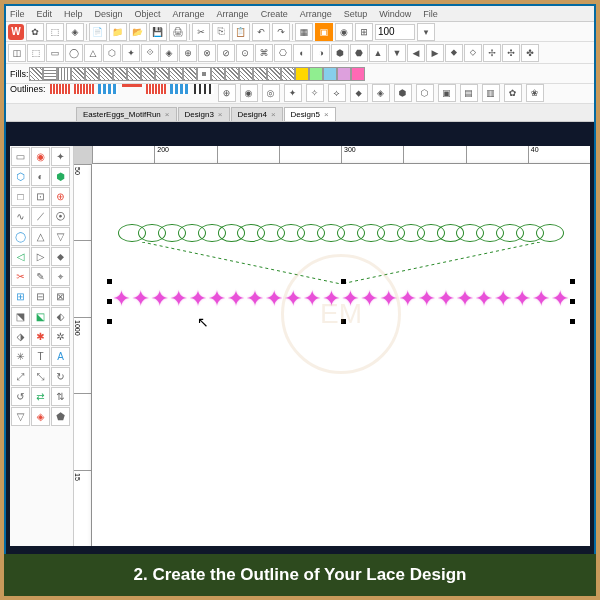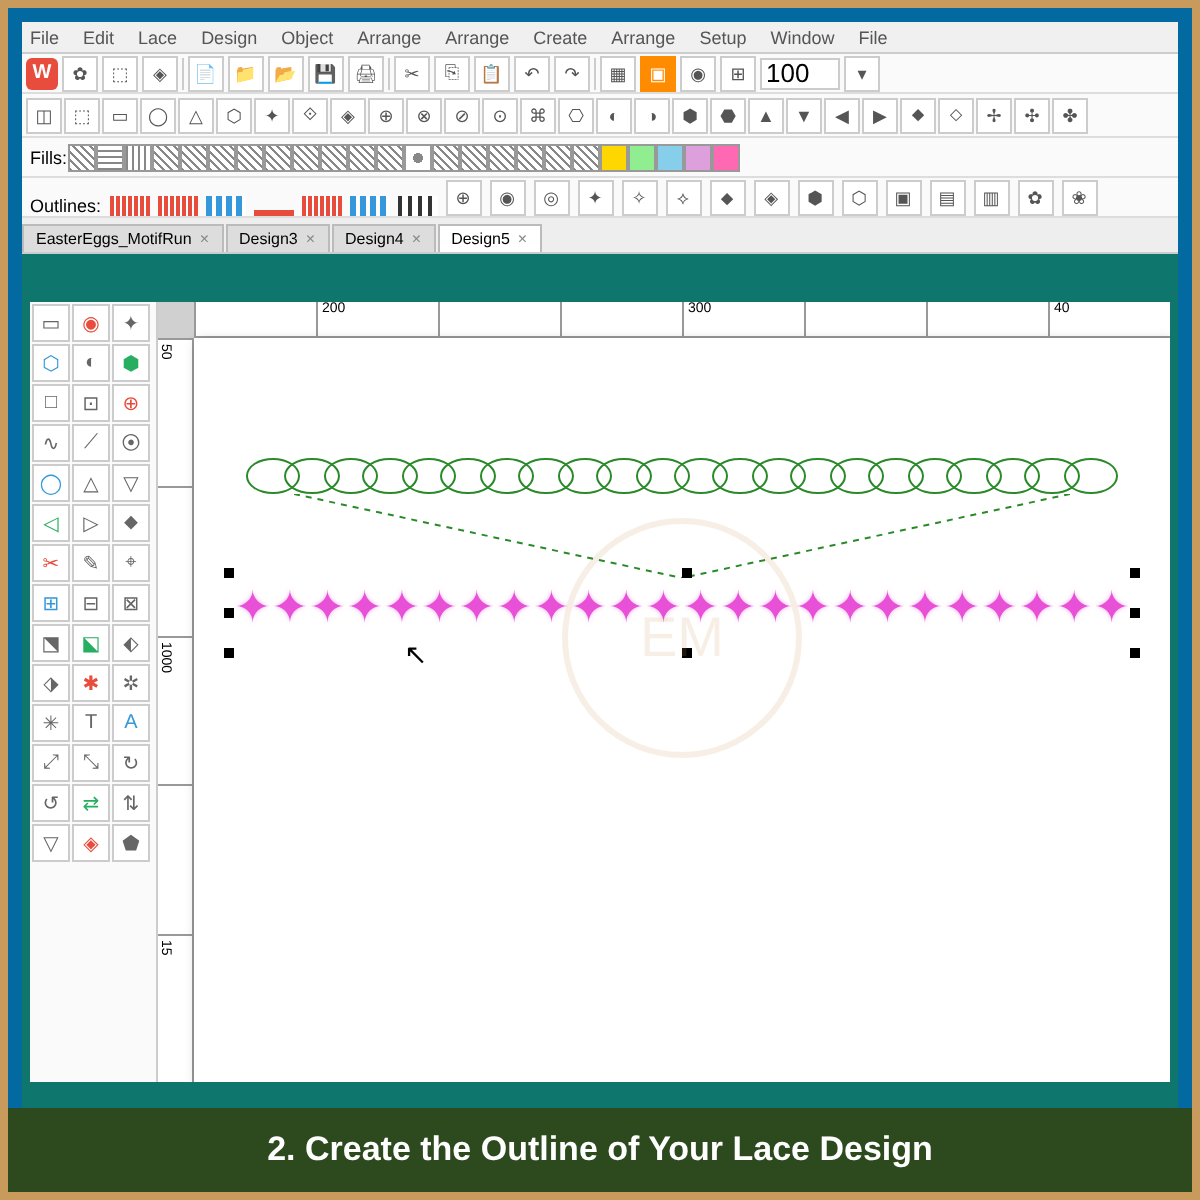--- a/index.html
+++ b/index.html
@@ -1,31 +1,31 @@
 <!DOCTYPE html>
 <html><head>
 <meta charset="utf-8">
 <style>
 *{box-sizing:border-box;margin:0;padding:0;font-family:Arial,sans-serif}
 body{width:600px;height:600px;overflow:hidden;background:#c89a5b;position:relative}
-.frame{position:absolute;top:4px;left:4px;right:4px;bottom:4px;border:7px solid #0369a1;background:#0f766e}
+.frame{position:absolute;top:4px;left:4px;right:4px;bottom:4px;border:2px solid #0369a1;background:#0f172a}
 .menubar{height:16px;background:#f0f0f0;border-bottom:1px solid #ccc;display:flex;align-items:center;padding:0 4px;font-size:9px;color:#555;gap:12px}
 .logo-row{height:20px;background:#fafafa;display:flex;align-items:center;gap:2px;padding:0 2px;border-bottom:1px solid #ddd}
 .logo{width:16px;height:16px;background:#e74c3c;border-radius:3px;color:#fff;font-size:10px;font-weight:bold;display:flex;align-items:center;justify-content:center}
 .tbar{height:22px;background:#fafafa;border-bottom:1px solid #ddd;display:flex;align-items:center;gap:1px;padding:0 2px;overflow:hidden}
 .tbtn{width:18px;height:18px;border:1px solid #ccc;background:#fff;font-size:9px;display:flex;align-items:center;justify-content:center;color:#555;cursor:pointer}
 .tbtn.o{background:#ff8c00;color:#fff;border-color:#ff8c00}
 .fills-row{height:20px;background:#fafafa;border-bottom:1px solid #ddd;display:flex;align-items:center;padding:0 4px;font-size:9px;gap:0}
 .fill-swatch{width:14px;height:14px;border:1px solid #999;background:repeating-linear-gradient(45deg,#888,#888 1px,#fff 1px,#fff 3px);cursor:pointer}
-.outlines-row{height:20px;background:#fafafa;border-bottom:1px solid #ddd;display:flex;align-items:flex-end;padding:0 4px;font-size:9px;gap:4px}
+.outlines-row{height:20px;background:#fafafa;border-bottom:1px solid #ddd;display:flex;align-items:flex-start;padding:0 4px;font-size:9px;gap:4px}
 .outline-swatch{width:20px;height:10px;cursor:pointer}
 .ol1{background:repeating-linear-gradient(90deg,#e74c3c,#e74c3c 2px,#fff 2px,#fff 3px)}
 .ol2{background:repeating-linear-gradient(90deg,#3498db,#3498db 3px,#fff 3px,#fff 5px)}
 .ol3{background:#e74c3c;height:3px}
-.tabs-row{height:18px;background:#eee;border-bottom:1px solid #ccc;display:flex;align-items:flex-end;font-size:8px}
+.tabs-row{height:18px;background:#eee;border-bottom:1px solid #ccc;display:flex;align-items:flex-end;padding-left:70px;font-size:8px}
 .tab{padding:2px 6px;background:#ddd;border:1px solid #bbb;border-bottom:none;margin-right:1px;cursor:pointer}
 .tab.active{background:#fff}
 .tab .x{margin-left:4px;color:#888;cursor:pointer}
 .workspace{position:absolute;top:140px;left:4px;right:4px;bottom:48px;display:flex;background:#d0d0d0}
 .left-tools{width:64px;background:#fafafa;border-right:1px solid #ccc;display:flex;flex-wrap:wrap;align-content:flex-start;gap:1px;padding:1px}
 .ltbtn{width:19px;height:19px;border:1px solid #ccc;background:#fff;font-size:10px;display:flex;align-items:center;justify-content:center;cursor:pointer;color:#666}
 .ltbtn.red{color:#e74c3c}
 .ltbtn.blue{color:#3498db}
 .ltbtn.green{color:#27ae60}
 .canvas-wrap{flex:1;position:relative;background:#d0d0d0;overflow:hidden}
@@ -37,32 +37,32 @@
 .lace-green{position:absolute;top:60px;left:30px;right:30px;height:18px;display:flex}
 .lace-green span{flex:1;height:18px;border:1px solid #2a8a2a;border-radius:50%;margin:0 -4px;background:none}
 .lace-pink{position:absolute;top:120px;left:20px;right:20px;height:30px;display:flex}
 .lace-pink span{flex:1;color:#e850d8;font-size:22px;line-height:30px;text-align:center;margin:0 -5px;text-shadow:0 0 2px rgba(232,80,216,0.5)}
 .handle{position:absolute;width:5px;height:5px;background:#000}
 .connector{position:absolute;top:78px;left:50px;right:50px;height:42px;pointer-events:none}
 .connector svg{width:100%;height:100%}
 .cursor{position:absolute;top:150px;left:105px;font-size:14px;color:#000;pointer-events:none}
 .watermark{position:absolute;top:90px;left:50%;transform:translateX(-50%);width:120px;height:120px;border:3px solid rgba(200,150,80,0.15);border-radius:50%;display:flex;align-items:center;justify-content:center;font-size:28px;font-weight:normal;color:rgba(200,150,80,0.15);pointer-events:none}
 .caption{position:absolute;bottom:4px;left:4px;right:4px;height:42px;background:#2d4a1e;color:#fff;display:flex;align-items:center;justify-content:center;font-size:17px;font-weight:bold}
-.zoom-box{width:40px;height:16px;border:1px solid #ccc;font-size:13px;padding:0 2px;background:#fff}
+.zoom-box{width:40px;height:16px;border:1px solid #ccc;font-size:10px;padding:0 2px;background:#fff}
 .sep{width:1px;height:16px;background:#ccc}
 </style>
 </head>
 <body>
 
 <div class="frame">
 
   <div class="menubar">
     <span>File</span>
     <span>Edit</span>
-    <span>Lace</span>
+    <span>Help</span>
     <span>Design</span>
     <span>Object</span>
     <span>Arrange</span>
     <span>Arrange</span>
     <span>Create</span>
     <span>Arrange</span>
     <span>Setup</span>
     <span>Window</span>
     <span>File</span>
   </div>

